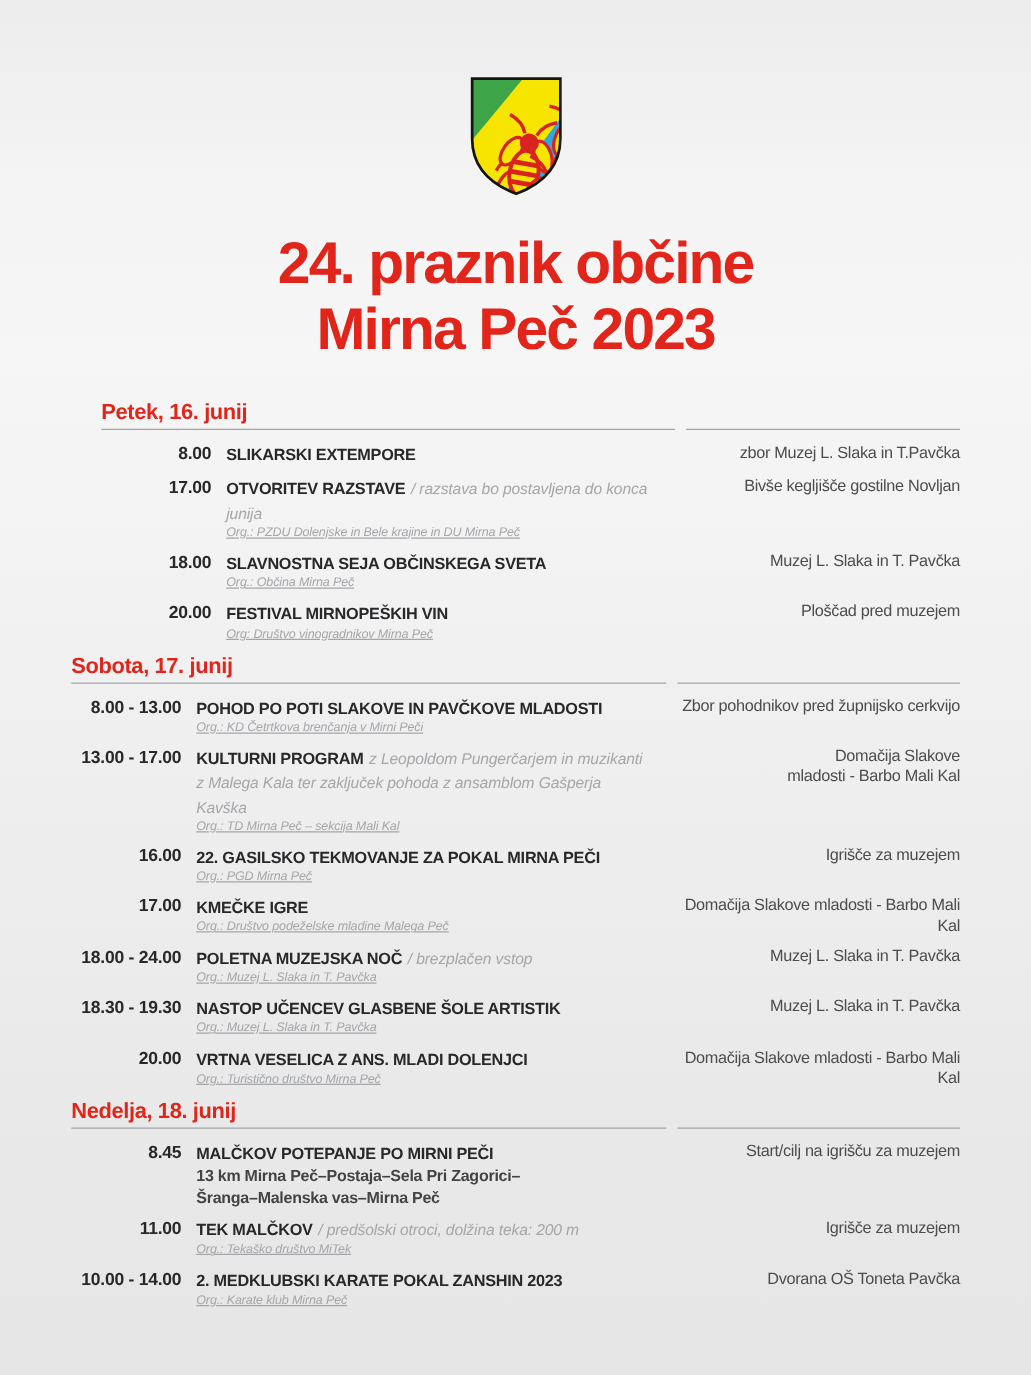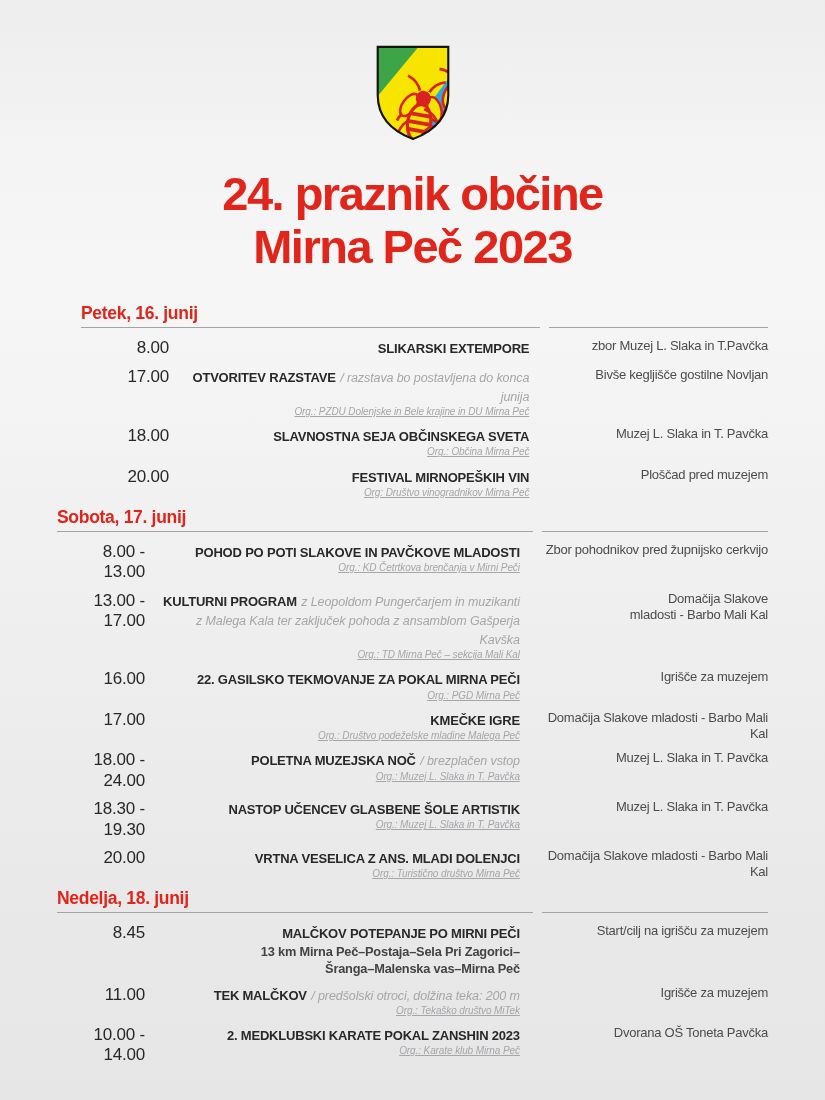--- a/index.html
+++ b/index.html
@@ -1,40 +1,40 @@
 <!DOCTYPE html>
 <html><head>
 <meta charset="utf-8">
 <style>
   html,body{margin:0;padding:0;}
   body{font-family:"Liberation Sans",sans-serif;background:#e8e8e8;}
   .page{
     position:relative;width:825px;height:1100px;box-sizing:border-box;
-    padding:0 57px;overflow:hidden;
+    padding:16px 57px;overflow:hidden;
     background:linear-gradient(180deg,#ededed 0%,#f4f4f4 14%,#f6f6f6 26%,#efefef 55%,#e9e9e9 80%,#e6e6e6 100%);
   }
   .crest{display:block;margin:44px auto 0;width:80px;height:98px;}
   h1.title{
     margin:26px 0 0;text-align:center;font-size:47px;line-height:1.12;
     font-weight:bold;letter-spacing:-1.5px;color:#e1251b;
   }
   .schedule{margin-top:30px;}
   .day{}
   .day:first-child{margin-top:0;margin-left:24px;}
   .day-head{color:#e1251b;font-weight:bold;font-size:17.5px;letter-spacing:-0.3px;}
   .rule{display:flex;gap:9px;margin:3px 0 10px;}
   .rule i{display:block;height:1px;background:#a2a4a7;}
   .rule i.seg-l{flex:2.1;}
   .rule i.seg-r{flex:1;}
   .row{display:flex;align-items:flex-start;margin-bottom:8px;}
   .time{
-    flex:none;width:88px;text-align:right;font-weight:normal;font-size:17px;
+    flex:none;width:88px;text-align:right;font-weight:bold;font-size:14px;
     color:#29272a;letter-spacing:-0.2px;line-height:1.2;
   }
-  .main{flex:1.55 1 0;min-width:0;padding:0 14px 0 12px;text-align:right;}
+  .main{flex:1.55 1 0;min-width:0;padding:0 14px 0 12px;}
   .titleline{line-height:1.2;}
   .etitle{font-weight:bold;font-size:13px;color:#29272a;letter-spacing:-0.2px;}
   .edetail{font-style:italic;font-weight:normal;font-size:12.5px;color:#a4a6a9;letter-spacing:-0.1px;}
   .org{font-style:italic;font-size:10px;color:#a4a6a9;margin-top:1px;line-height:1.22;letter-spacing:-0.1px;text-decoration:underline;}
   .note{font-size:12.8px;color:#434345;margin-top:1px;line-height:1.25;letter-spacing:-0.2px;font-weight:bold;}
   .loc{
     flex:1 1 0;min-width:0;text-align:right;font-size:13px;color:#4c4c4e;
     letter-spacing:-0.25px;line-height:1.25;
   }
 </style>

